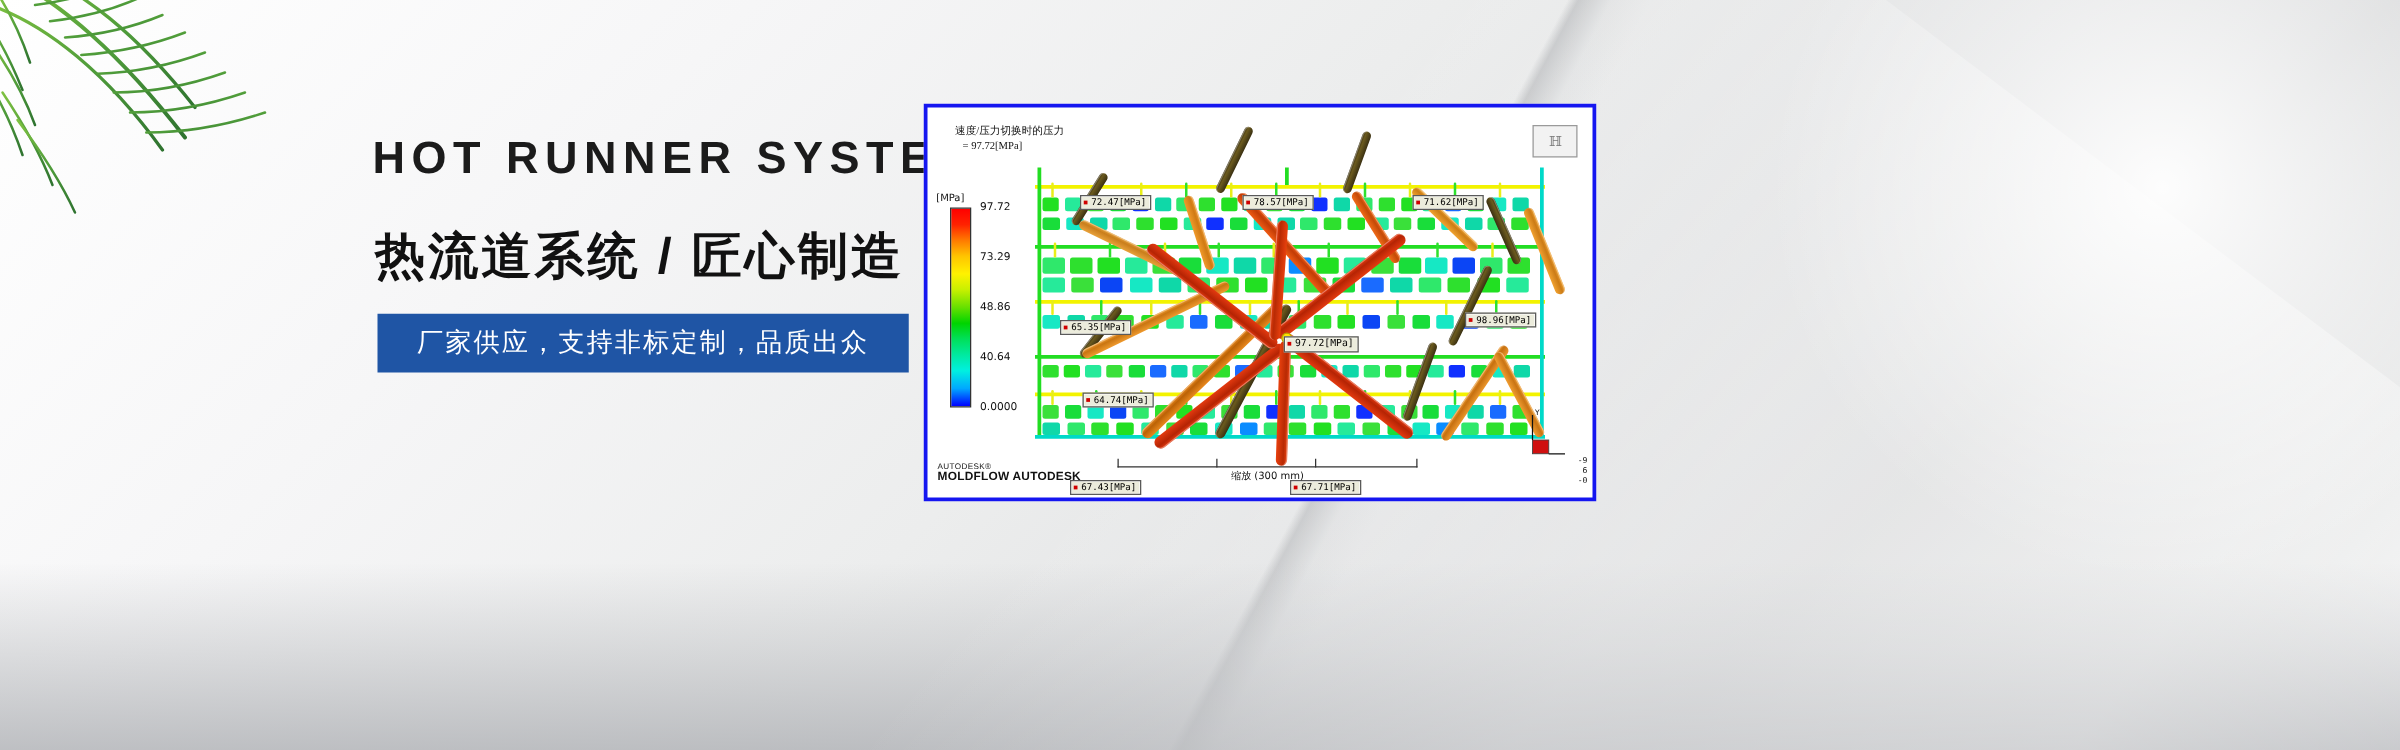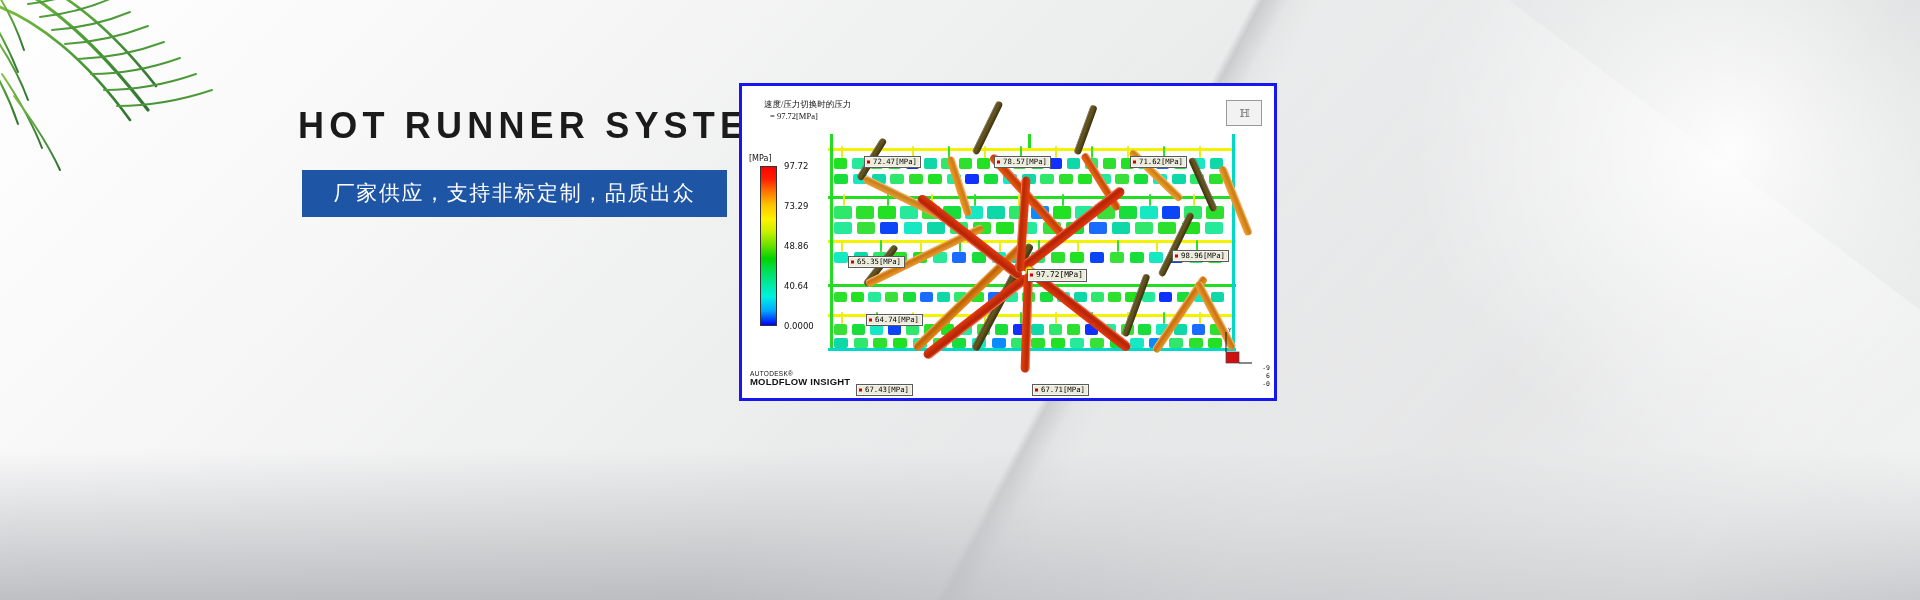--- a/index.html
+++ b/index.html
@@ -273,20 +273,21 @@
         <path d="M14 66 C28 86 40 108 48 130"></path>
         <path d="M4 84 C18 106 30 130 38 154"></path>
         <path d="M22 104 C38 128 52 152 62 178"></path>
         <path d="M34 126 C52 150 68 174 80 200"></path>
       </g>
     </g>
   </svg>
 
   <div id="text-block">
     <div id="title-en">HOT RUNNER SYSTEM</div>
+    <div id="title-cn">热流道系统 / 匠心制造</div>
     <div id="cta">厂家供应，支持非标定制，品质出众</div>
   </div>
 
   <div id="figure">
     <div id="figure-inner">
 
       <div id="fig-title">
         <div class="l1">速度/压力切换时的压力</div>
         <div class="l2">= 97.72[MPa]</div>
       </div>
@@ -563,23 +564,33 @@
         <div class="callout" style="left:20px;  top:122px">65.35[MPa]</div>
         <div class="callout big" style="left:199px; top:135px">97.72[MPa]</div>
         <div class="callout" style="left:344px; top:116px">98.96[MPa]</div>
         <div class="callout" style="left:38px;  top:180px">64.74[MPa]</div>
         <div class="callout" style="left:28px;  top:250px">67.43[MPa]</div>
         <div class="callout" style="left:204px; top:250px">67.71[MPa]</div>
       </div>
 
       <div id="brand">
         <div class="b1">AUTODESK®</div>
-        <div class="b2">MOLDFLOW INSIGHT</div>
+        <div class="b2">MOLDFLOW AUTODESK</div>
       </div>
 
+      <div id="scalebar">
+        <div class="track">
+          <div class="hline"></div>
+          <span style="left:0"></span>
+            <span style="left:33%"></span>
+          <span style="left:66%"></span>
+            <span style="left:calc(100% - 1px)"></span>
+        </div>
+        <div id="scale-label">缩放 (300 mm)</div>
+      </div>
 
       <svg id="triad" viewBox="0 0 40 48">
         <rect x="10" y="26" width="13" height="11" fill="#d01010" stroke="#444" stroke-width="0.7"></rect>
         <line x1="10" y1="26" x2="10" y2="6" stroke="#111" stroke-width="1"></line>
         <line x1="23" y1="37" x2="36" y2="37" stroke="#111" stroke-width="1"></line>
         <text x="12" y="6" font-size="6" fill="#111" font-family="DejaVu Sans, sans-serif">Y</text>
       </svg>
 
       <div id="coords">
         <div>-9</div>

